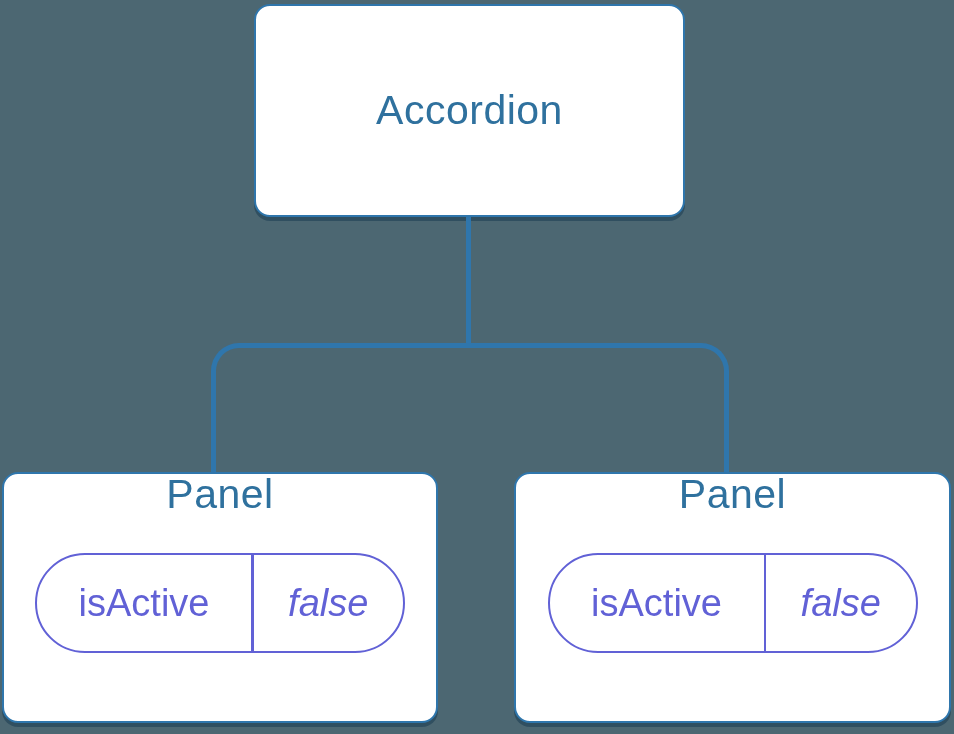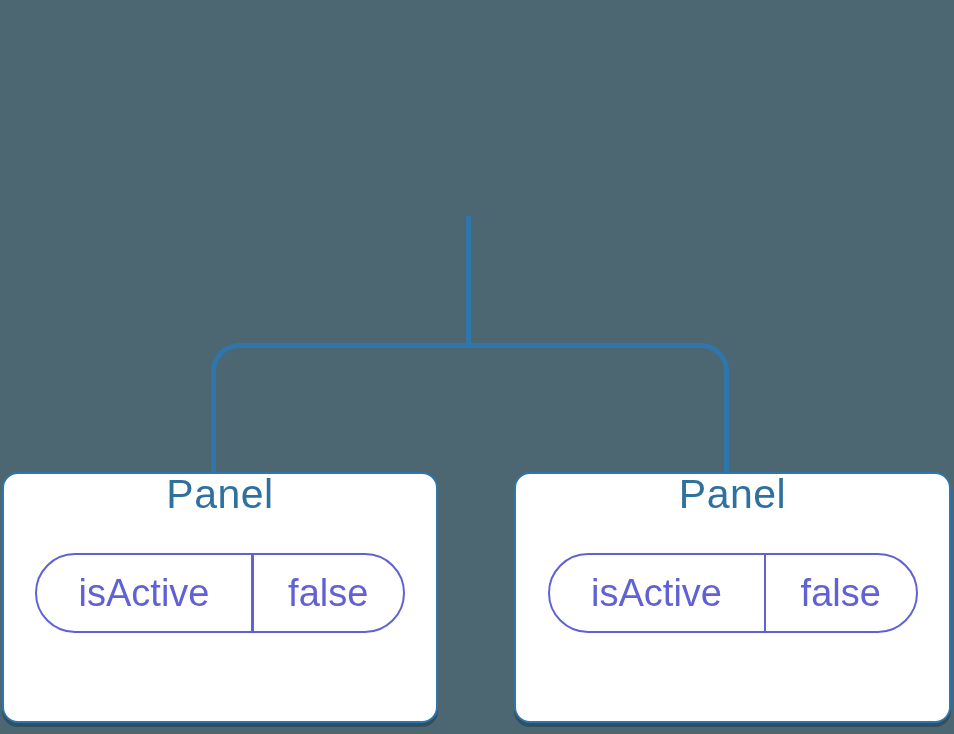--- a/index.html
+++ b/index.html
@@ -58,43 +58,46 @@
     position:absolute;
     left:211px;top:343px;width:518px;height:129px;
     border:5px solid var(--line-blue);
     border-bottom:none;
     border-radius:28px 28px 0 0;
   }
 
   
   .pill{
     margin-top:38px;
-    width:370px;height:80px;
+    width:370px;height:100px;
     background:var(--card-white);
     border:2.5px solid var(--state-purple);
     border-radius:52px;
     display:flex;
     align-items:stretch;
     overflow:hidden;
   }
   .pill-cell{
     display:flex;align-items:center;justify-content:center;
     font-size:38px;
     color:var(--state-purple);
     line-height:1;
   }
   .pill-key{width:214px;}
   .pill-divider{width:2.5px;background:var(--state-purple);}
-  .pill-value{flex:1;}
+  .pill-value{flex:1;font-style:italic;}
 </style>
 </head>
 <body>
 
 <div class="stage">
 
+  <div class="card root-card">
+    <span class="card-title">Accordion</span>
+  </div>
 
   <div class="stub"></div>
   <div class="bracket"></div>
 
   <div class="card panel-card panel-left">
     <span class="card-title">Panel</span>
     <div class="pill">
       <span class="pill-cell pill-key">isActive</span>
       <span class="pill-divider"></span>
       <span class="pill-cell pill-value">false</span>

